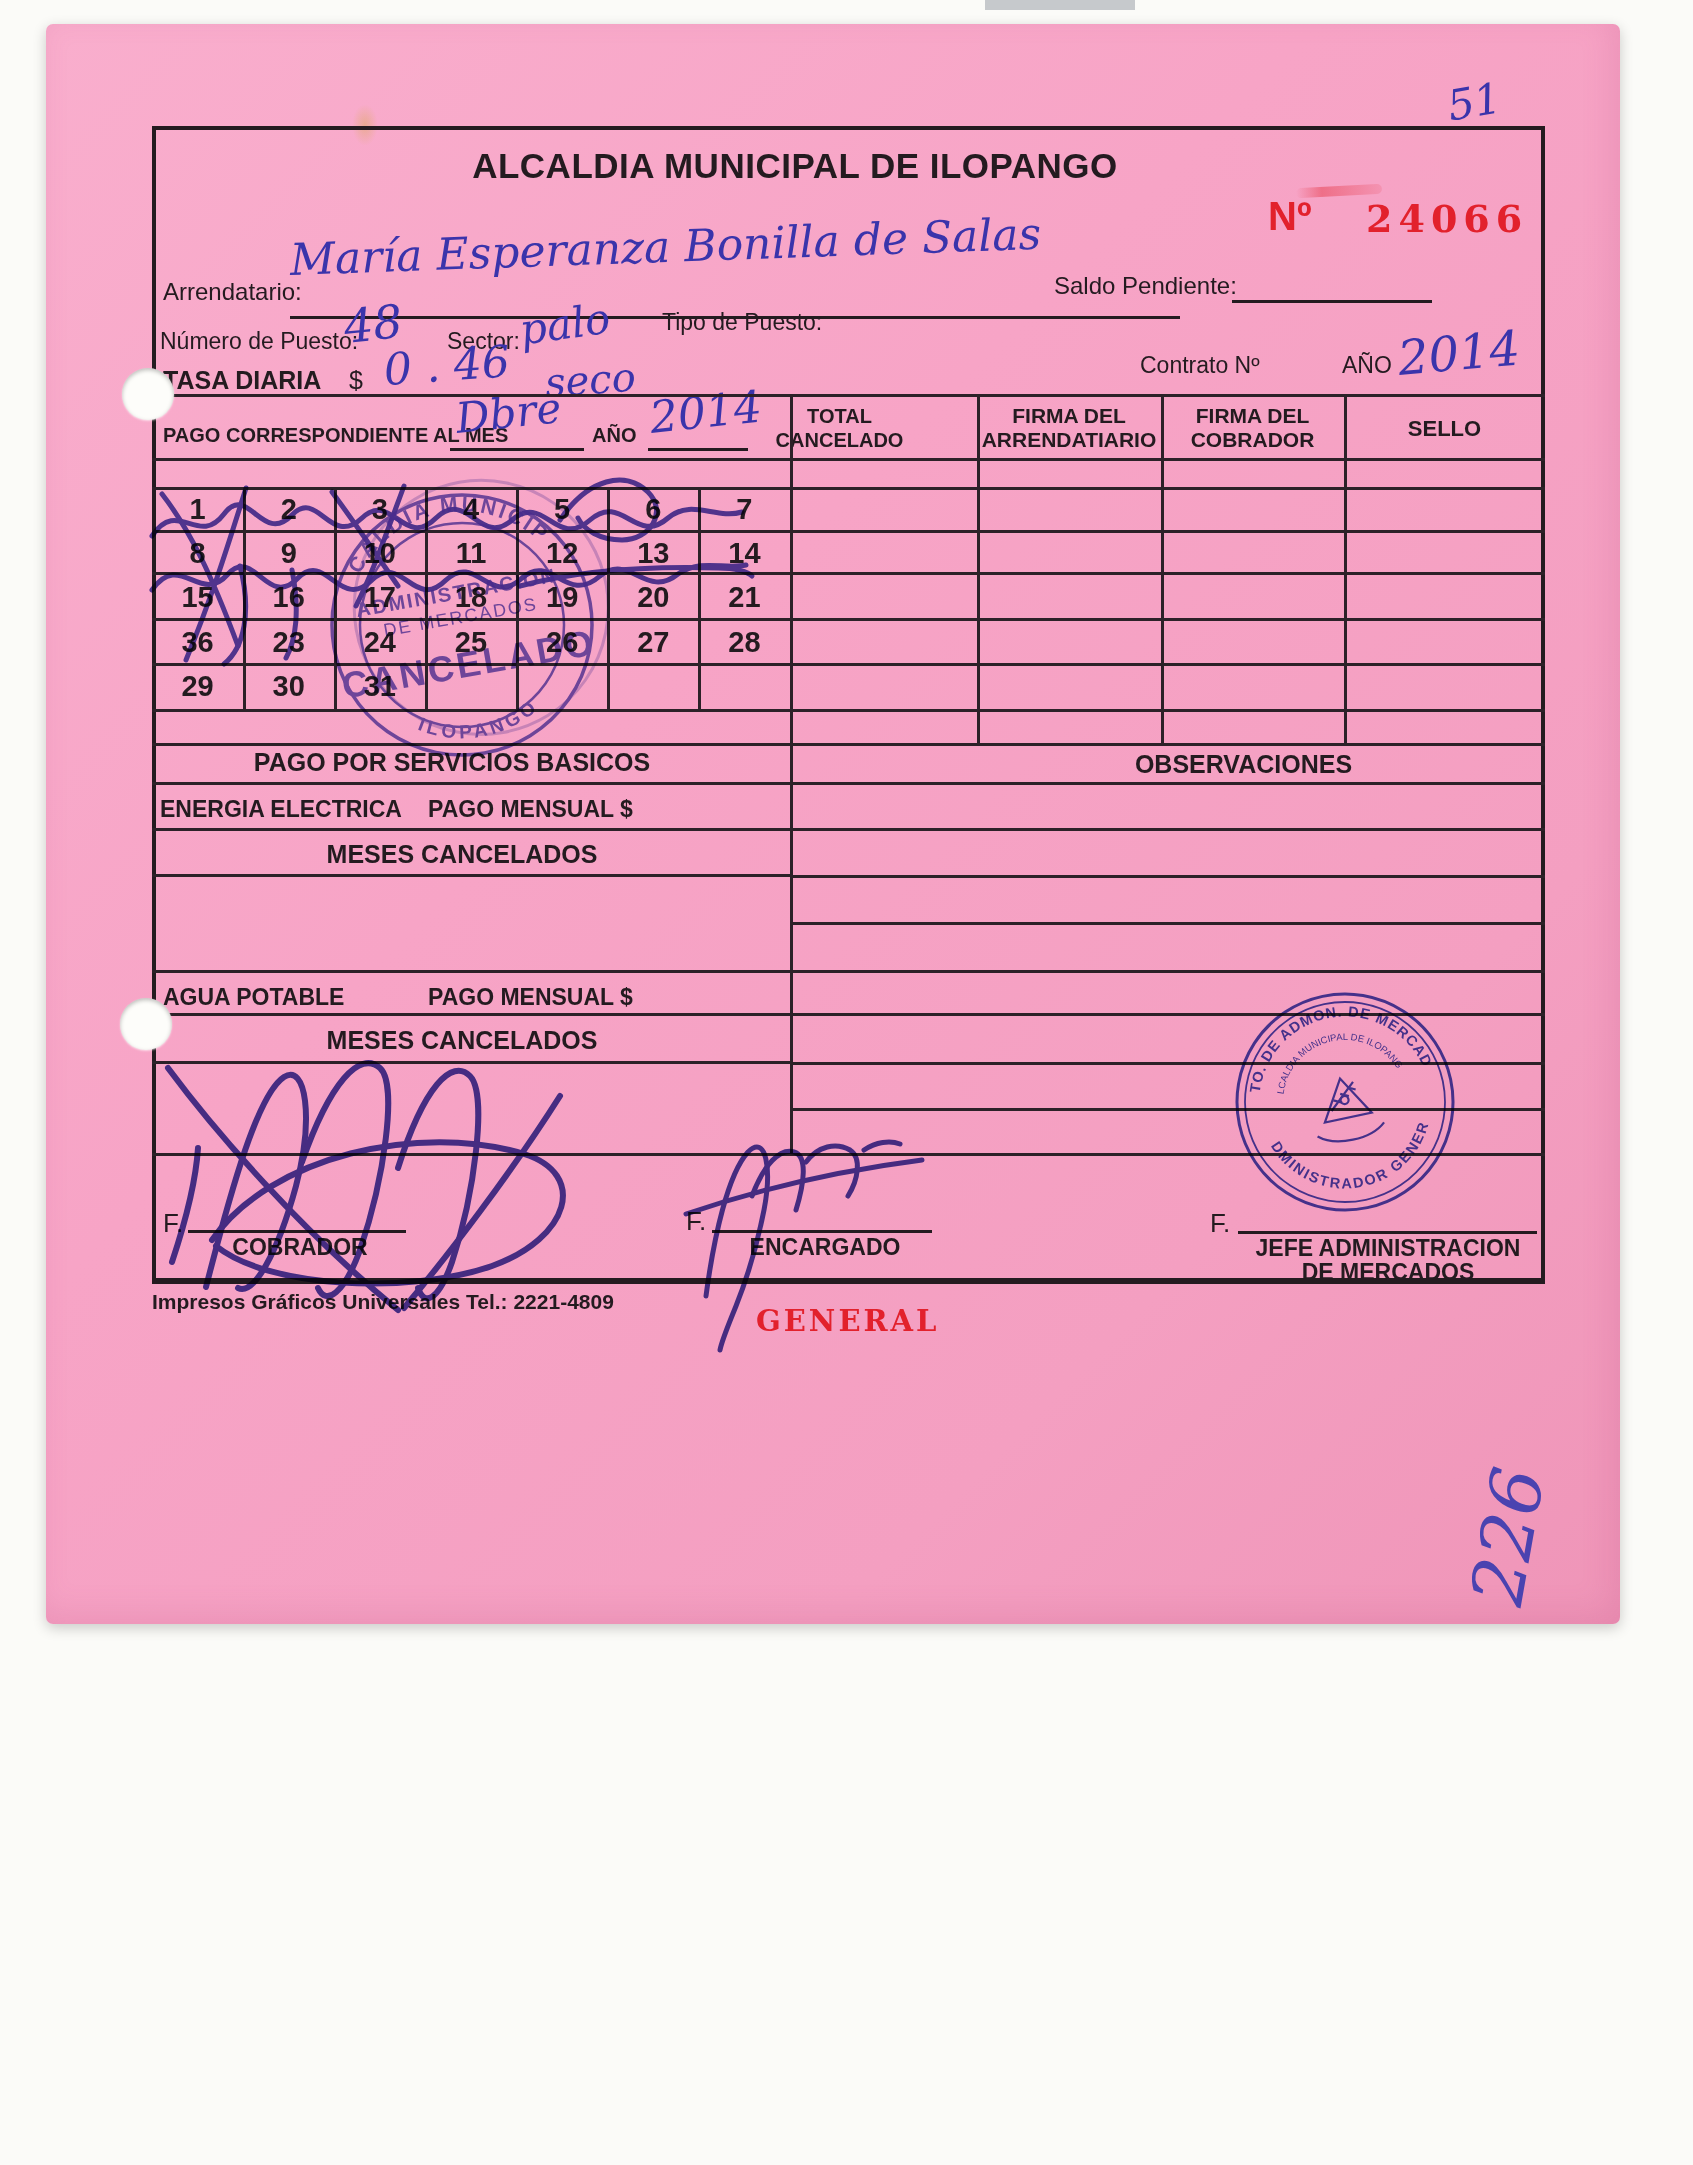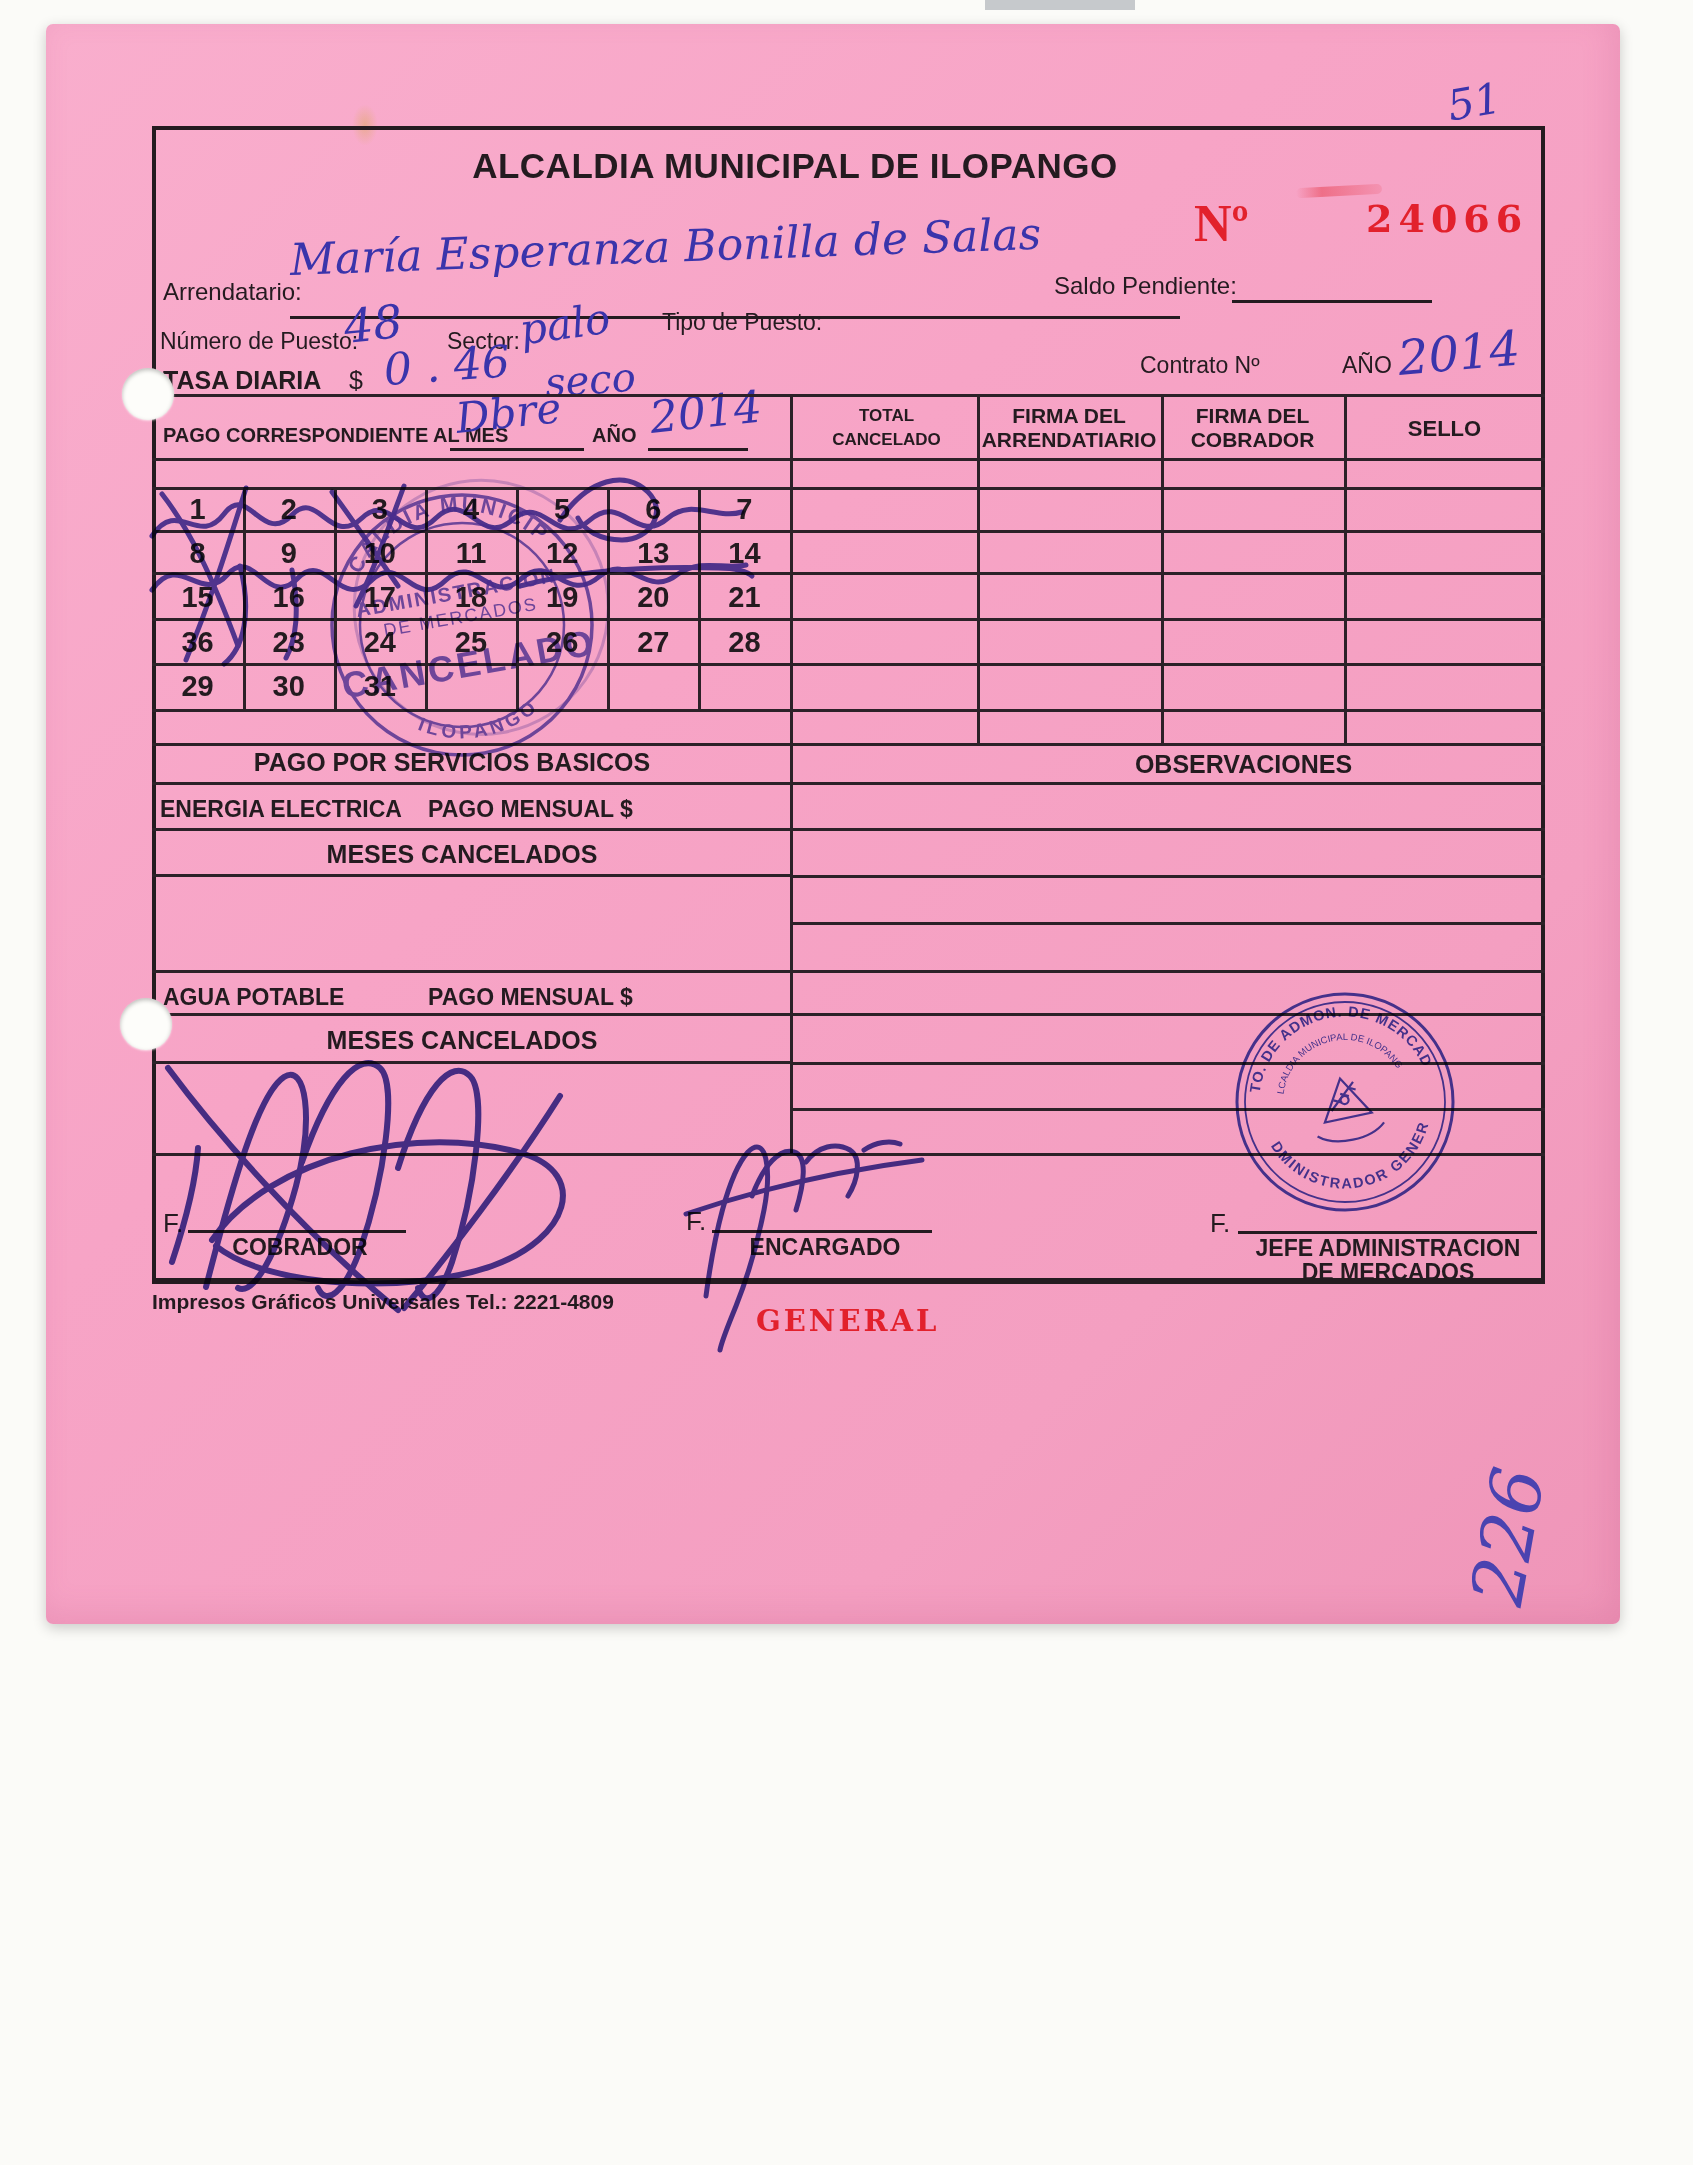--- a/index.html
+++ b/index.html
@@ -38,21 +38,21 @@
   <div class="paper"></div>
 
   <div class="stain" style="left:352px;top:104px;width:26px;height:42px;background:radial-gradient(#d9a94e,transparent 70%);opacity:.45;"></div>
   <div class="abs" style="left:1296px;top:186px;width:86px;height:10px;border-radius:5px;transform:rotate(-3deg);
               background:linear-gradient(90deg,rgba(226,33,44,0),rgba(226,33,44,.4) 30%,rgba(226,33,44,.12));"></div>
 
   <div class="form-border"></div>
 
   <div class="lbl" style="left:380px;top:146px;width:830px;text-align:center;font-size:35px;letter-spacing:.5px;">ALCALDIA MUNICIPAL DE ILOPANGO</div>
 
-  <div class="lbl red" style="left:1194px;top:194px;font-size:52px;font-family:Liberation Serif, serif;">Nº</div>
+  <div class="lbl red" style="left:1268px;top:194px;font-size:40px;font-family:Liberation Sans, sans-serif;">Nº</div>
   <div class="lbl red" style="left:1366px;top:196px;font-size:38px;letter-spacing:6px;font-family:'DejaVu Serif',serif;">24066</div>
 
   <div class="hw" style="left:1448px;top:82px;font-size:42px;transform:rotate(-10deg);">51</div>
 
   <div class="lbl" style="left:163px;top:278px;font-size:24px;font-weight:normal;text-align:center;">Arrendatario:</div>
   <div class="hw" style="left:290px;top:234px;font-size:44px;letter-spacing:0px;transform:rotate(-2deg);">María Esperanza Bonilla de Salas</div>
   <div class="uline" style="left:290px;top:316px;width:890px;"></div>
 
   <div class="lbl" style="left:1054px;top:272px;font-size:24px;font-weight:normal;">Saldo Pendiente:</div>
   <div class="uline" style="left:1232px;top:300px;width:200px;"></div>
@@ -74,21 +74,21 @@
   <div class="lbl" style="left:349px;top:366px;font-size:25px;font-weight:normal;">$</div>
   <div class="hw" style="left:384px;top:344px;font-size:44px;transform:rotate(-4deg);">0 . 46</div>
 
   <div class="lbl" style="left:163px;top:424px;font-size:20px;">PAGO CORRESPONDIENTE AL MES</div>
   <div class="hw" style="left:456px;top:394px;font-size:42px;transform:rotate(-6deg);">Dbre</div>
   <div class="uline" style="left:450px;top:448px;width:134px;"></div>
   <div class="lbl" style="left:592px;top:424px;font-size:20px;">AÑO</div>
   <div class="hw" style="left:650px;top:392px;font-size:44px;transform:rotate(-6deg);">2014</div>
   <div class="uline" style="left:648px;top:448px;width:100px;"></div>
 
-  <div class="lbl" style="left:790px;top:404px;width:193px;text-align:center;font-size:17px;line-height:24px;">
+  <div class="lbl" style="left:743px;top:404px;width:193px;text-align:center;font-size:20px;line-height:24px;">
     <div>TOTAL</div>
     <div>CANCELADO</div>
   </div>
   <div class="lbl" style="left:977px;top:404px;width:184px;text-align:center;font-size:21px;line-height:24px;">
     <div>FIRMA DEL</div>
     <div>ARRENDATIARIO</div>
   </div>
   <div class="lbl" style="left:1161px;top:404px;width:183px;text-align:center;font-size:21px;line-height:24px;">
     <div>FIRMA DEL</div>
     <div>COBRADOR</div>

